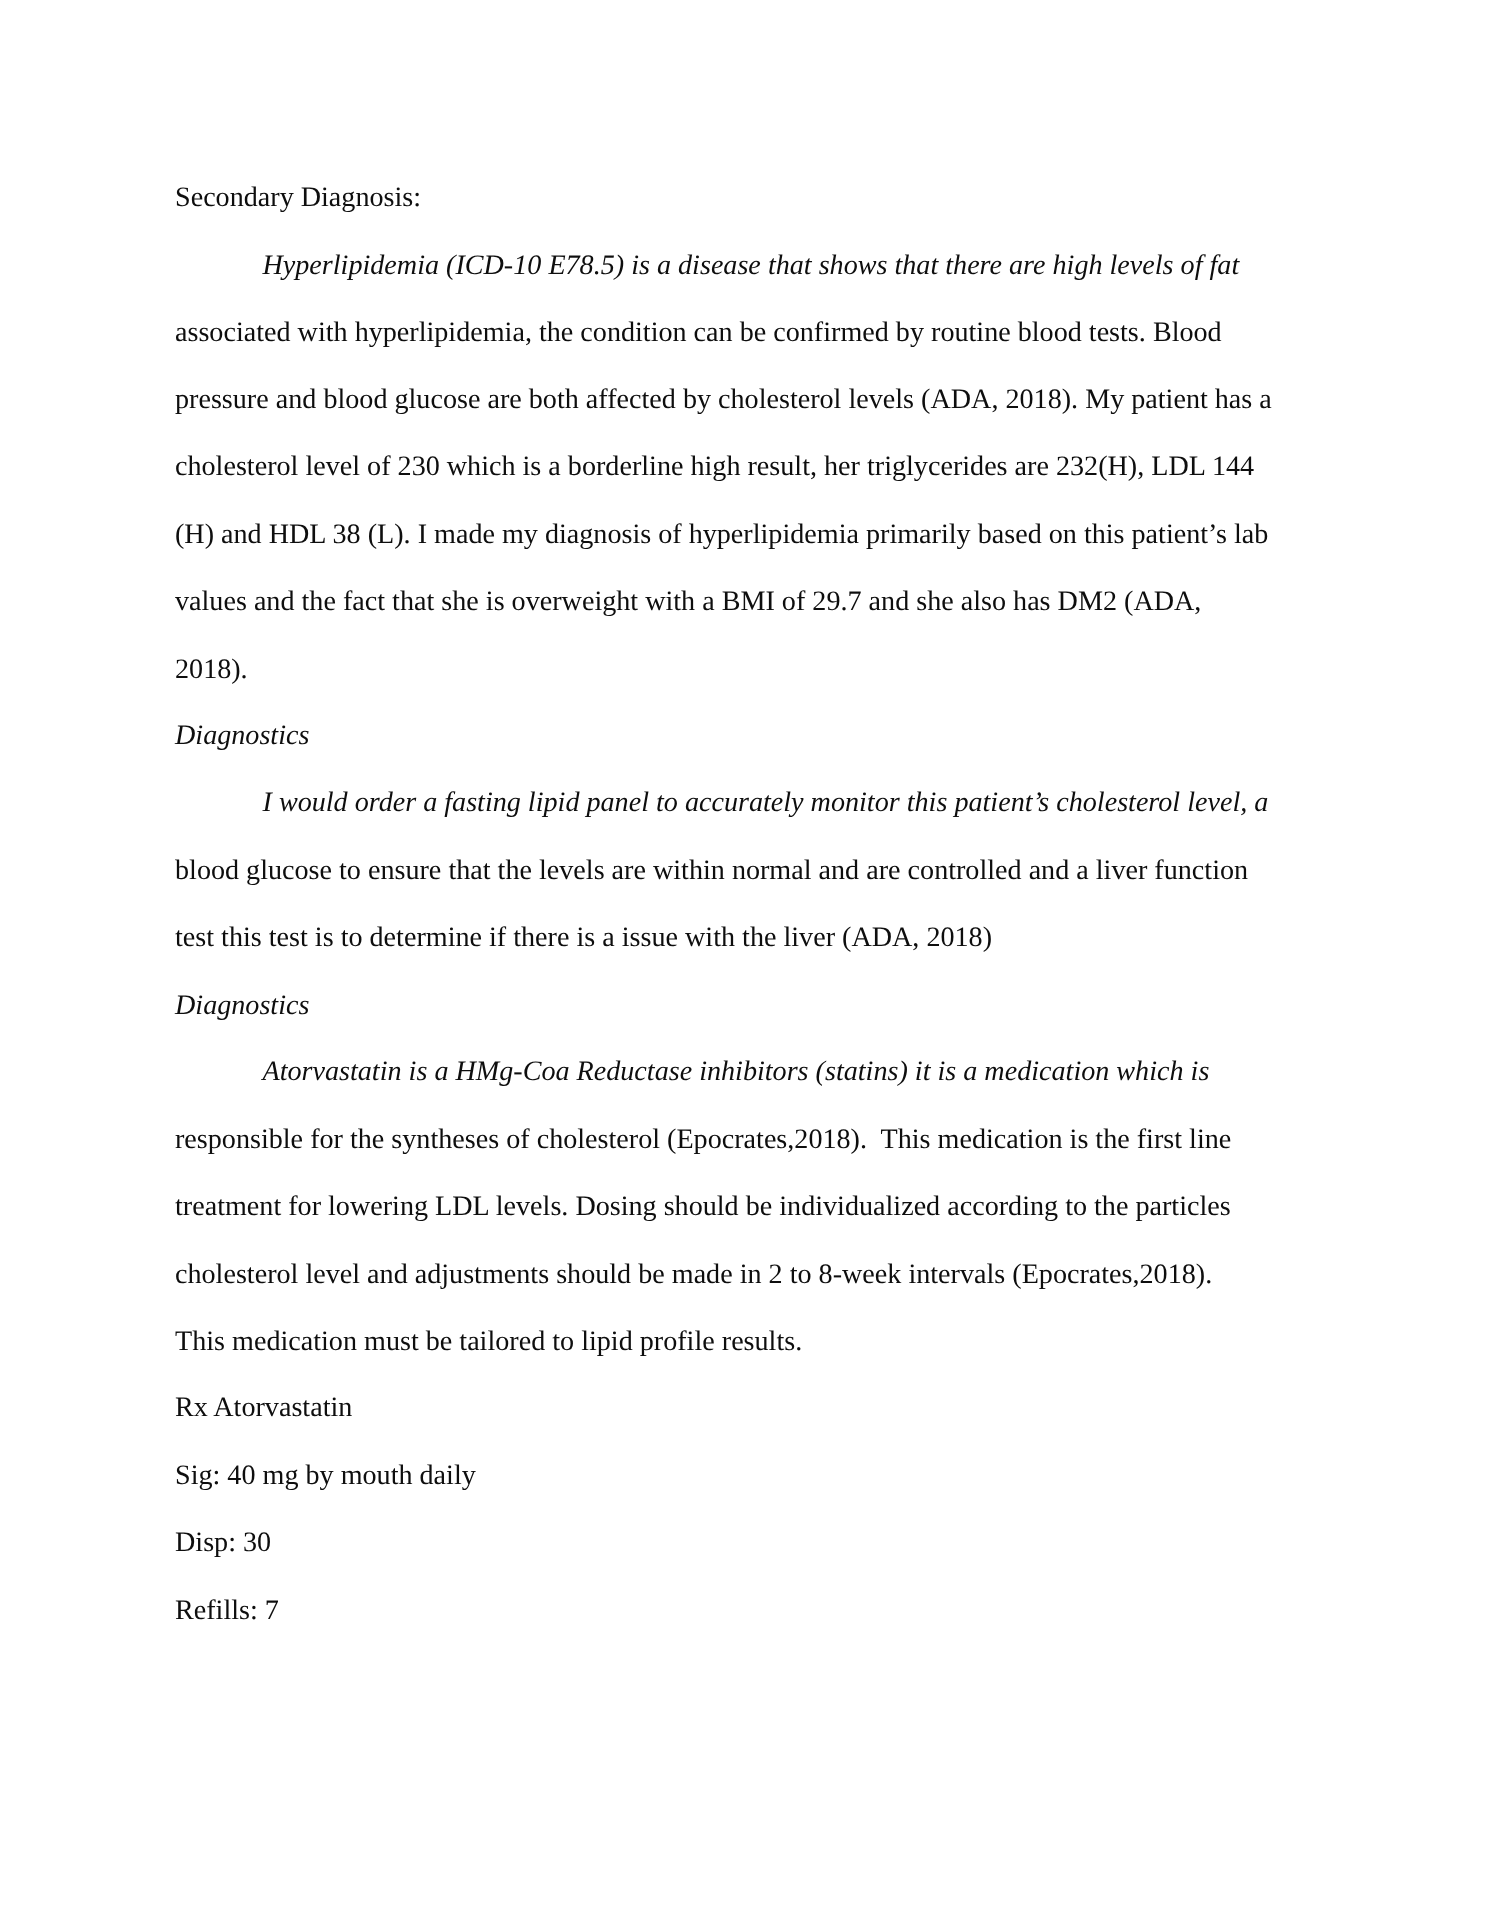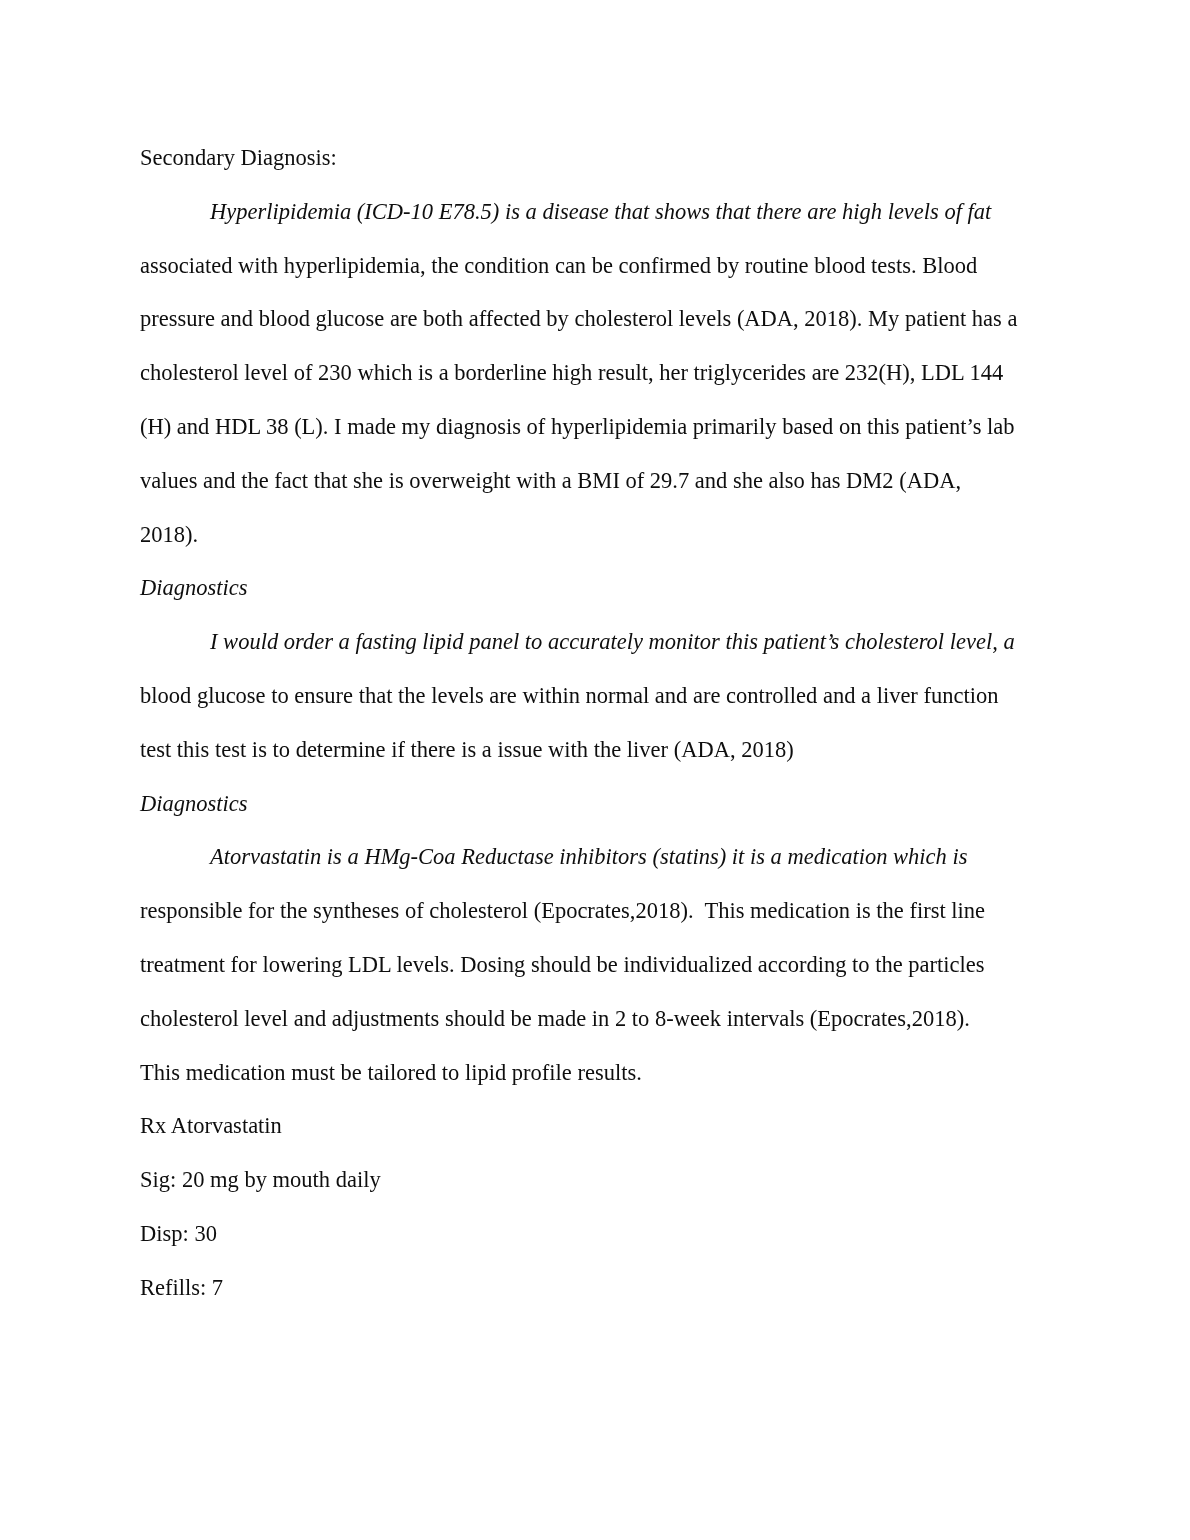--- a/index.html
+++ b/index.html
@@ -58,17 +58,17 @@
 
   <div class="doc-line section-heading">Diagnostics</div>
 
   <div class="doc-line indent">Atorvastatin is a HMg-Coa Reductase inhibitors (statins) it is a medication which is</div>
   <div class="doc-line">responsible for the syntheses of cholesterol (Epocrates,2018).  This medication is the first line</div>
   <div class="doc-line">treatment for lowering LDL levels. Dosing should be individualized according to the particles</div>
   <div class="doc-line">cholesterol level and adjustments should be made in 2 to 8-week intervals (Epocrates,2018).</div>
   <div class="doc-line">This medication must be tailored to lipid profile results.</div>
 
   <div class="doc-line">Rx Atorvastatin</div>
-  <div class="doc-line">Sig: 20 mg by mouth daily</div>
+  <div class="doc-line">Sig: 40 mg by mouth daily</div>
   <div class="doc-line">Disp: 30</div>
   <div class="doc-line">Refills: 7</div>
 
 </div>
 
 </body></html>

